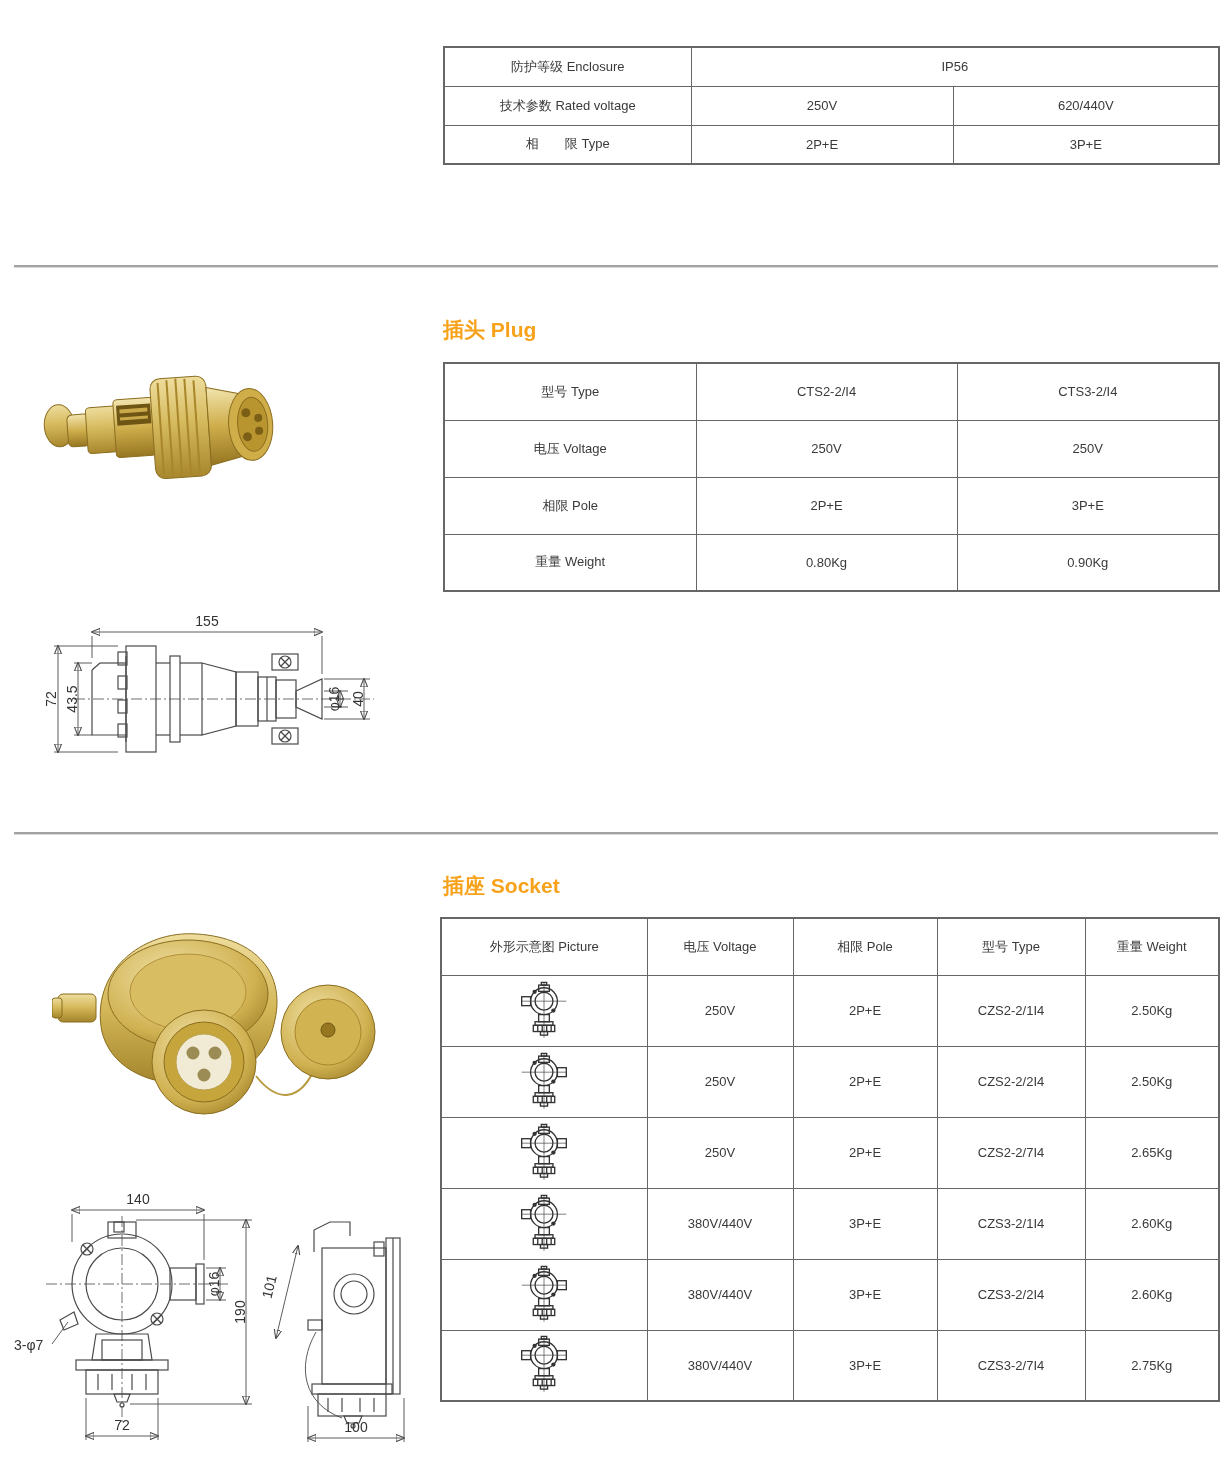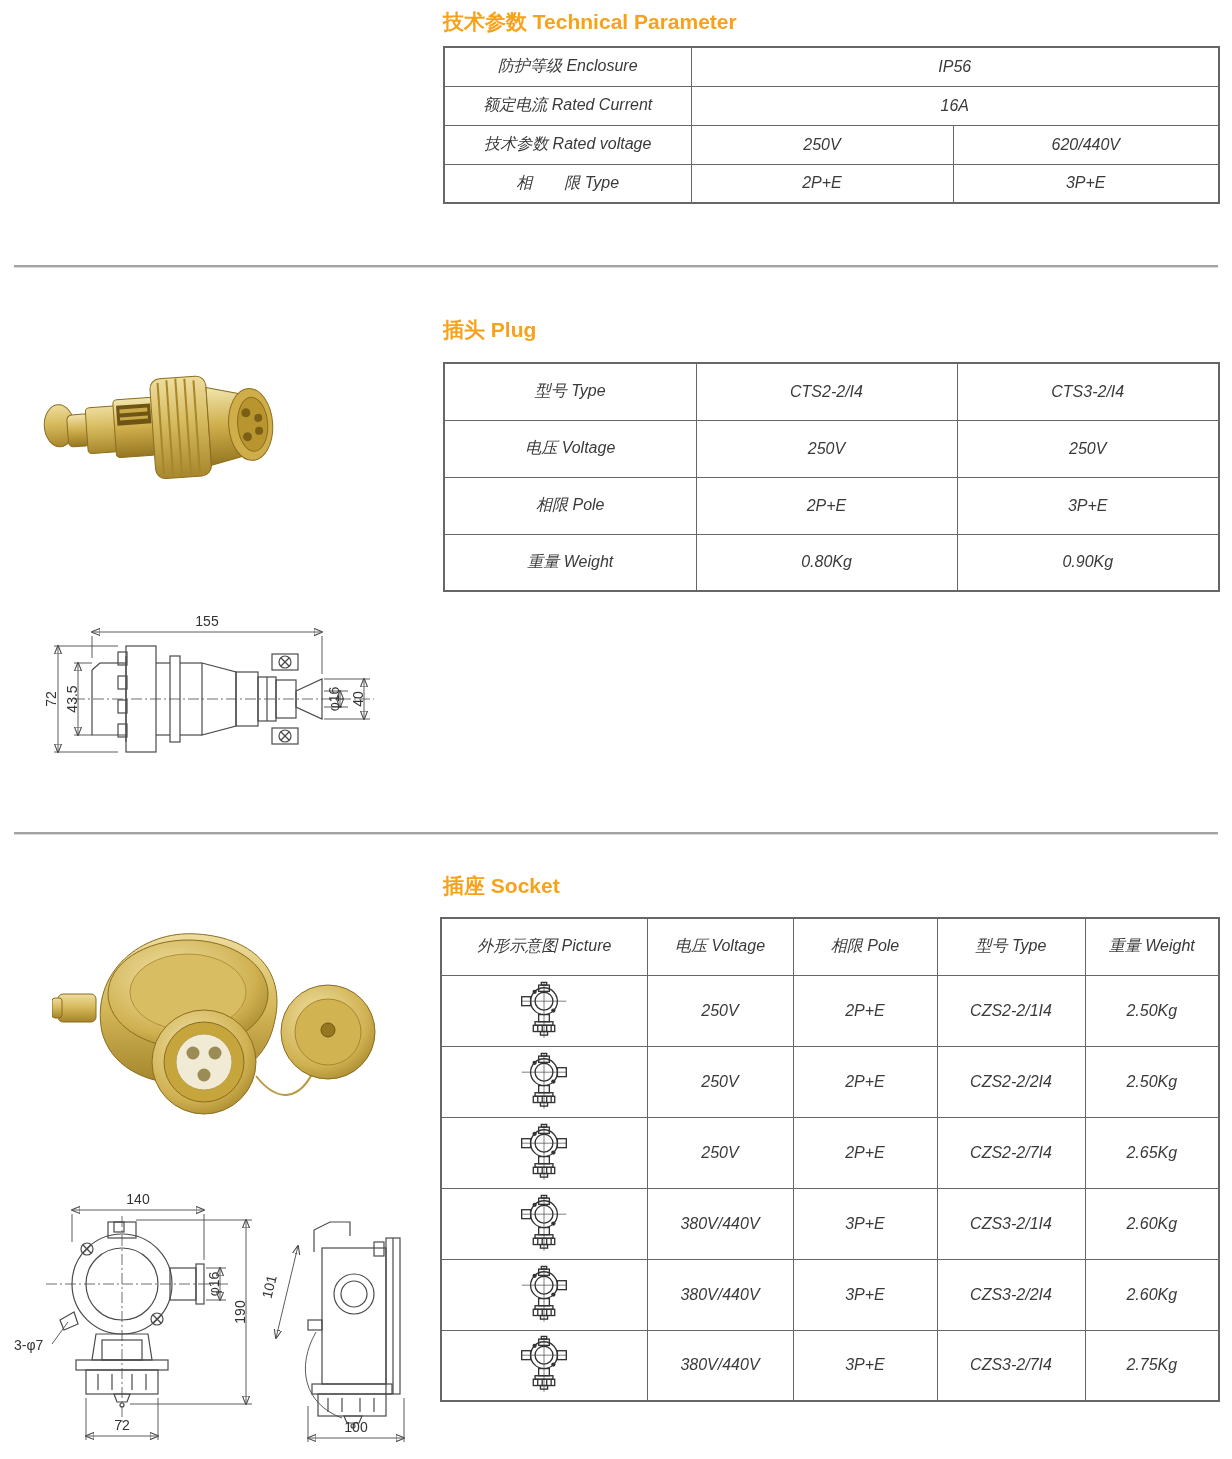--- a/index.html
+++ b/index.html
@@ -10,21 +10,21 @@
     font-family:"Liberation Sans", sans-serif; color:var(--txt); overflow:hidden;
   }
   .abs { position:absolute; }
   .sec-title {
     position:absolute; margin:0; font-size:21px; font-weight:bold;
     color:var(--accent); white-space:nowrap; letter-spacing:0;
   }
   .divider { position:absolute; height:3px; background:#a2a2a2; border-bottom:1px solid #d8d8d8; }
   table.tbl {
     position:absolute; border-collapse:collapse; table-layout:fixed;
-    border:2px solid var(--border); font-size:16px; color:var(--txt);font-style:italic;
+    border:2px solid var(--border); font-size:13px; color:var(--txt);
   }
   table.tbl td, table.tbl th {
     border:1px solid var(--border); text-align:center; vertical-align:middle;
     font-weight:normal; padding:0; overflow:hidden;
   }
   td.lbl { text-align:left; padding-left:16px; }
   .tech-tbl td { height:39px; }
   .plug-tbl td { height:57px; }
   .sock-tbl th { height:57px; }
   .sock-tbl td { height:71px; }
@@ -46,36 +46,31 @@
   .draw .cl { stroke-width:0.8; stroke-dasharray:11 3 2 3; }
   .draw text { fill:#333; stroke:none; font-size:14px; font-family:"Liberation Sans",sans-serif; }
   
   .photo .oln { stroke:#8a6d1f; stroke-width:1; }
 </style>
 </head>
 <body>
 
 <div class="page">
 
-  <h2 class="sec-title" style="left:443px; top:8px;">技术参数 Technical Parameter</h2>
 
   <table class="tbl tech-tbl" style="left:443px; top:46px; width:775px;">
     <colgroup>
         <col style="width:247px">
         <col style="width:262px">
         <col style="width:266px">
       </colgroup>
     <tbody>
       <tr>
         <td class="lbl">防护等级  Enclosure</td>
         <td colspan="2">IP56</td>
-      </tr>
-      <tr>
-        <td class="lbl">额定电流  Rated Current</td>
-        <td colspan="2">16A</td>
       </tr>
       <tr>
         <td class="lbl">技术参数  Rated voltage</td>
         <td>250V</td>
         <td>620/440V</td>
       </tr>
       <tr>
         <td class="lbl">相　　限  Type</td>
         <td>2P+E</td>
         <td>3P+E</td>

